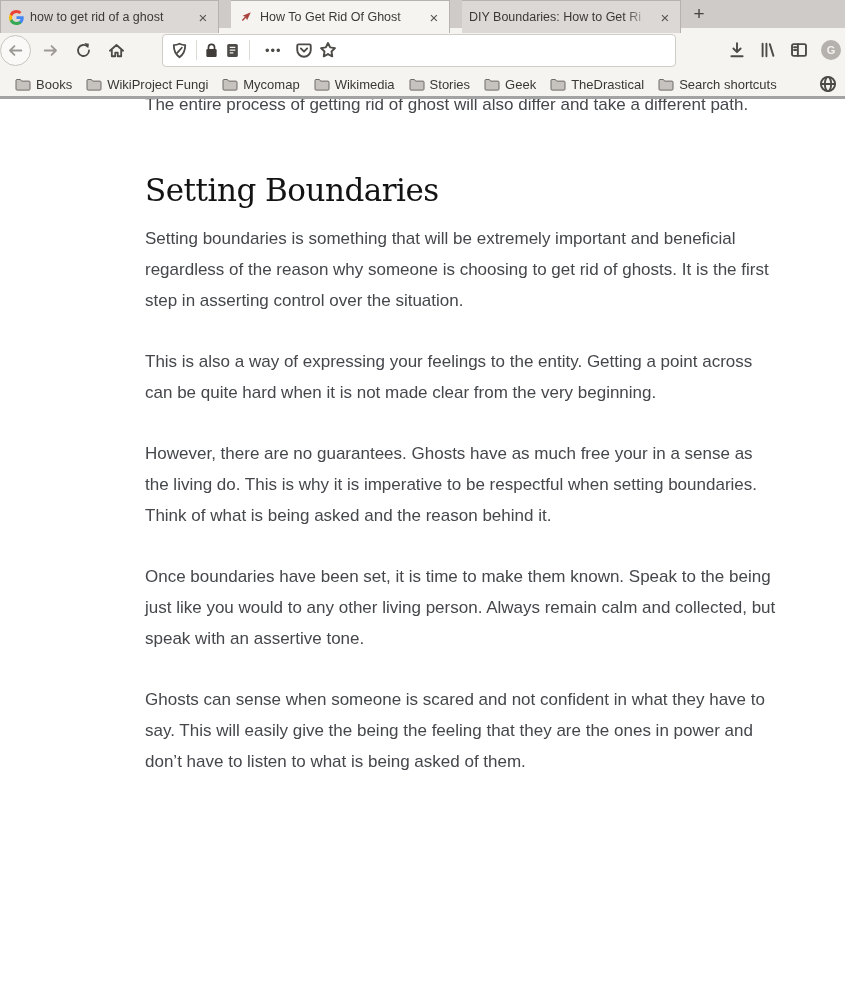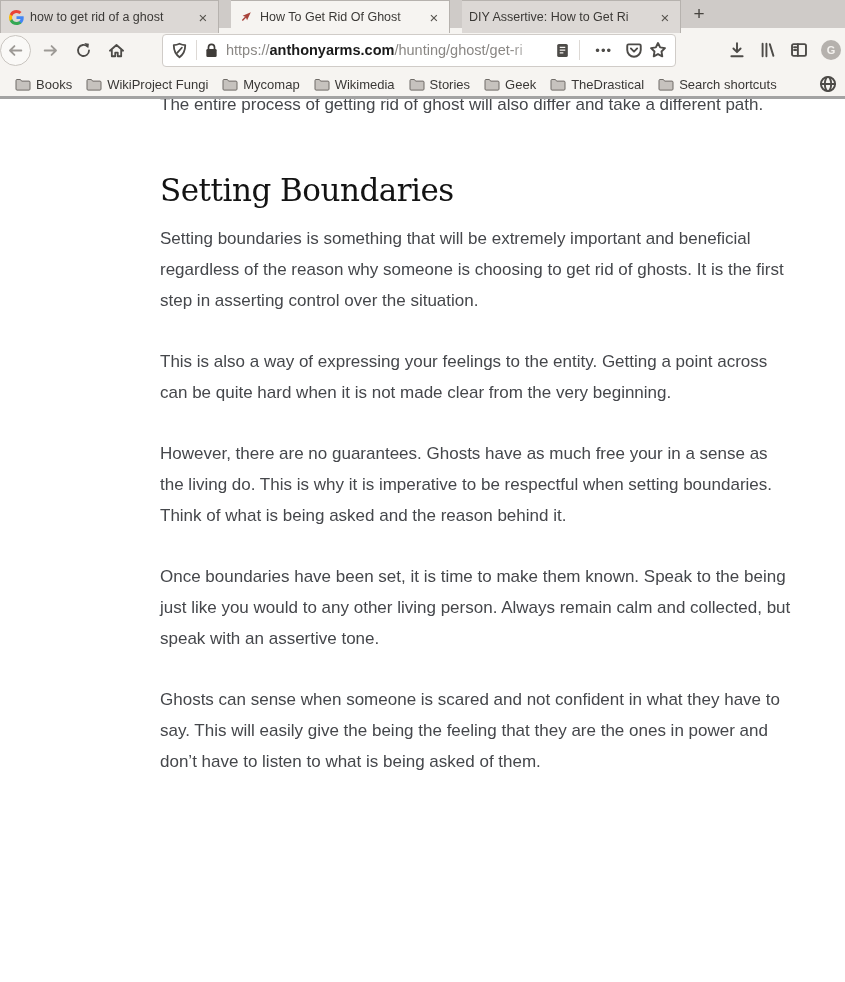--- a/index.html
+++ b/index.html
@@ -44,21 +44,21 @@
 
   
   .bookmarks { height:27px; background:#f6f4f1; border-bottom:3px solid #a3a3a3;
                display:flex; align-items:center; padding:0 8px; }
   .bm-item { display:flex; align-items:center; gap:5px; padding:2px 7px; border-radius:3px; }
   .bm-label { font-size:13px; color:#3a3836; white-space:nowrap; }
   .bm-globe { margin-left:auto; display:flex; align-items:center; }
 
   
   .content { position:relative; height:883px; background:#fff; overflow:hidden; }
-  .article { position:absolute; left:160px; top:-10px; width:632px; }
+  .article { position:absolute; left:145px; top:-10px; width:632px; }
   .article p { font-size:17px; line-height:31px; color:#45474b; margin:0 0 30px; white-space:pre-wrap; }
   .article h2 { font-family:"DejaVu Serif", serif; font-weight:normal; font-size:31px; line-height:37px;
                 color:#131313; letter-spacing:-0.5px; margin:52px 0 14px; }
 </style>
 </head>
 <body>
 
 <div class="tabbar">
 
   <div class="tab">
@@ -79,21 +79,21 @@
       <svg width="14" height="14" viewBox="0 0 16 16">
         <path fill="#a8423a" d="M13.5 2.5 4.2 6.6l3.5 1.5 1.5 3.6z"></path>
         <path stroke="#a8423a" stroke-width="1.6" d="m7.7 8.1-3.9 4"></path>
       </svg>
     </span>
     <span class="tab-title">How To Get Rid Of Ghost</span>
     <span class="tab-close">×</span>
   </div>
 
   <div class="tab">
-    <span class="tab-title">DIY Assertive: How to Get Ri</span>
+    <span class="tab-title">DIY Boundaries: How to Get Ri</span>
     <span class="tab-close">×</span>
   </div>
 
   <div class="newtab">+</div>
 </div>
 
 <div class="navbar">
 
   <div class="nav-btn circle-btn">
     <svg width="17" height="17" viewBox="0 0 16 16">
@@ -123,23 +123,20 @@
   <div class="urlbar">
     <svg width="17" height="17" viewBox="0 0 16 16">
       <path class="icon-stroke" d="M8 1.6c1.9.9 3.8 1.3 5.4 1.3 0 5.6-1.9 9-5.4 11.5C4.5 11.9 2.6 8.5 2.6 2.9c1.6 0 3.5-.4 5.4-1.3z"></path>
       <path class="icon-stroke" d="M5.8 10.2 10.2 5.4"></path>
     </svg>
     <span class="url-sep"></span>
     <svg width="13" height="15" viewBox="0 0 12 14">
       <path fill="none" stroke="#3f3c39" stroke-width="1.6" d="M3.2 6V4a2.8 2.8 0 0 1 5.6 0v2"></path>
       <rect x="1.2" y="5.6" width="9.6" height="7.4" rx="1.2" fill="#3f3c39"></rect>
     </svg>
-    <span class="url-text" style="margin-left:8px;">
-      <span class="url-proto">https://</span><span class="url-domain">anthonyarms.com</span><span class="url-path">/hunting/ghost/get-ri</span>
-    </span>
     <span class="urlbar-icon">
       <svg width="17" height="17" viewBox="0 0 16 16">
         <rect x="3" y="1.8" width="10" height="12.4" rx="1.6" fill="#4d4b48"></rect>
         <path stroke="#f6f4f1" stroke-width="1.2" d="M5.4 5h5.2M5.4 7.6h5.2M5.4 10.2h3.4"></path>
       </svg>
     </span>
     <span class="url-sep"></span>
     <span class="page-actions">•••</span>
     <span class="urlbar-icon">
       <svg width="18" height="18" viewBox="0 0 16 16">

